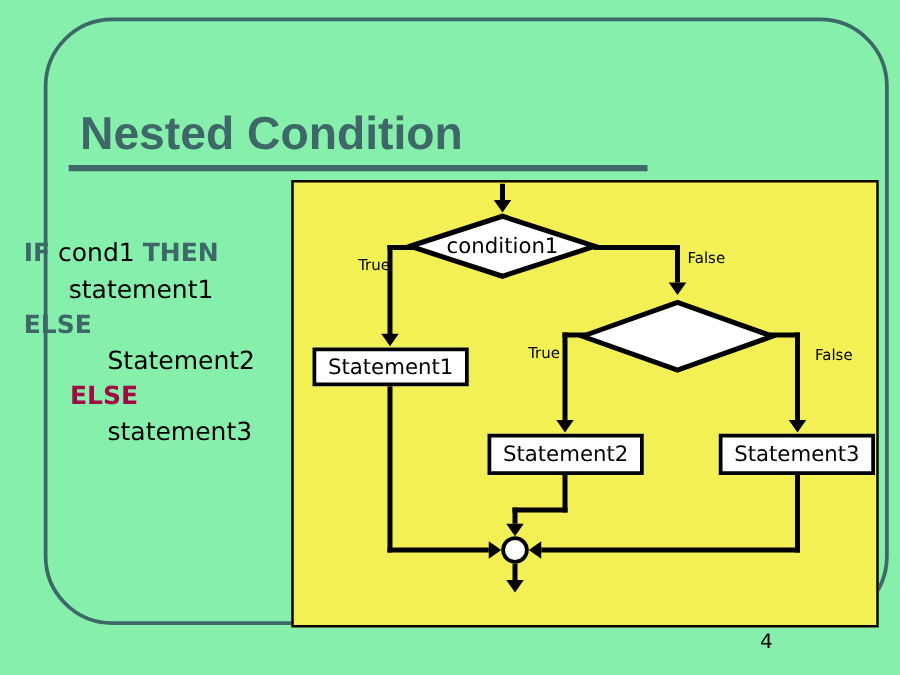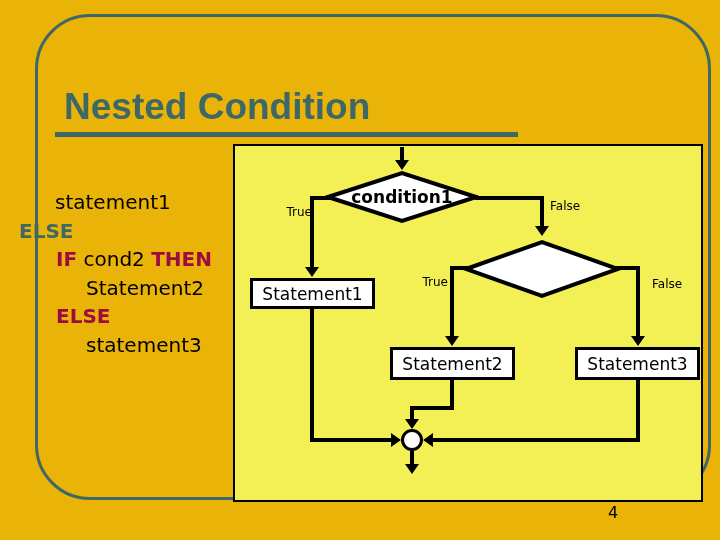--- a/index.html
+++ b/index.html
@@ -1,16 +1,16 @@
 <!DOCTYPE html>
 <html><head>
 <meta charset="utf-8">
 <style>
   html,body{margin:0;padding:0;background:#fff;}
-  #slide{position:relative;width:720px;height:540px;background:#eab308;overflow:hidden;
+  #slide{position:relative;width:720px;height:540px;background:#86efac;overflow:hidden;
          font-family:"DejaVu Sans",sans-serif;}
   .abs{position:absolute;}
 
   
   #frame{left:35px;top:14px;width:676px;height:486px;border:3px solid #3E6868;
          border-radius:55px;box-sizing:border-box;}
 
   
   #title{left:64px;top:86px;font-family:"Liberation Sans",sans-serif;
          font-size:37px;font-weight:bold;color:#3E6868;white-space:nowrap;}
@@ -35,41 +35,41 @@
                border-top:7px solid transparent;border-bottom:7px solid transparent;
                border-left:10px solid #000;}
   .arrow-left{position:absolute;width:0;height:0;
               border-top:7px solid transparent;border-bottom:7px solid transparent;
               border-right:10px solid #000;}
   .fc-label{position:absolute;font-size:12px;color:#000;white-space:nowrap;}
   .fc-box{position:absolute;width:125px;background:#fff;border:3px solid #000;
           box-sizing:border-box;display:flex;align-items:center;justify-content:center;
           font-size:17px;color:#000;}
   .fc-diamond-label{position:absolute;display:flex;align-items:center;justify-content:center;
-          font-size:17px;color:#000;font-weight:bold;}
+          font-size:17px;color:#000;}
   #connector{position:absolute;left:166px;top:283px;width:22px;height:22px;background:#fff;
              border:3px solid #000;border-radius:50%;box-sizing:border-box;}
 
   
   #page-num{left:608px;top:503px;font-size:16px;color:#000;}
 </style>
 </head>
 <body>
 
 <div id="slide">
 
   <div id="frame" class="abs"></div>
 
   <div id="title" class="abs">Nested Condition</div>
   <div id="title-underline" class="abs"></div>
 
   <div id="code" class="abs">
+    <div><span class="kw-teal">IF</span><span> cond1 </span><span class="kw-teal">THEN</span></div>
     <div class="ind1">statement1</div>
     <div class="kw-teal">ELSE</div>
-    <div class="ind1b"><span class="kw-maroon">IF</span><span> cond2 </span><span class="kw-maroon">THEN</span></div>
     <div class="ind2">Statement2</div>
     <div class="ind1b kw-maroon">ELSE</div>
     <div class="ind2">statement3</div>
   </div>
 
   <div id="panel" class="abs">
 
     <div class="line" style="left:165px;top:1px;width:4px;height:13px;"></div>
     <div class="arrow-down" style="left:160px;top:14px;"></div>
 

